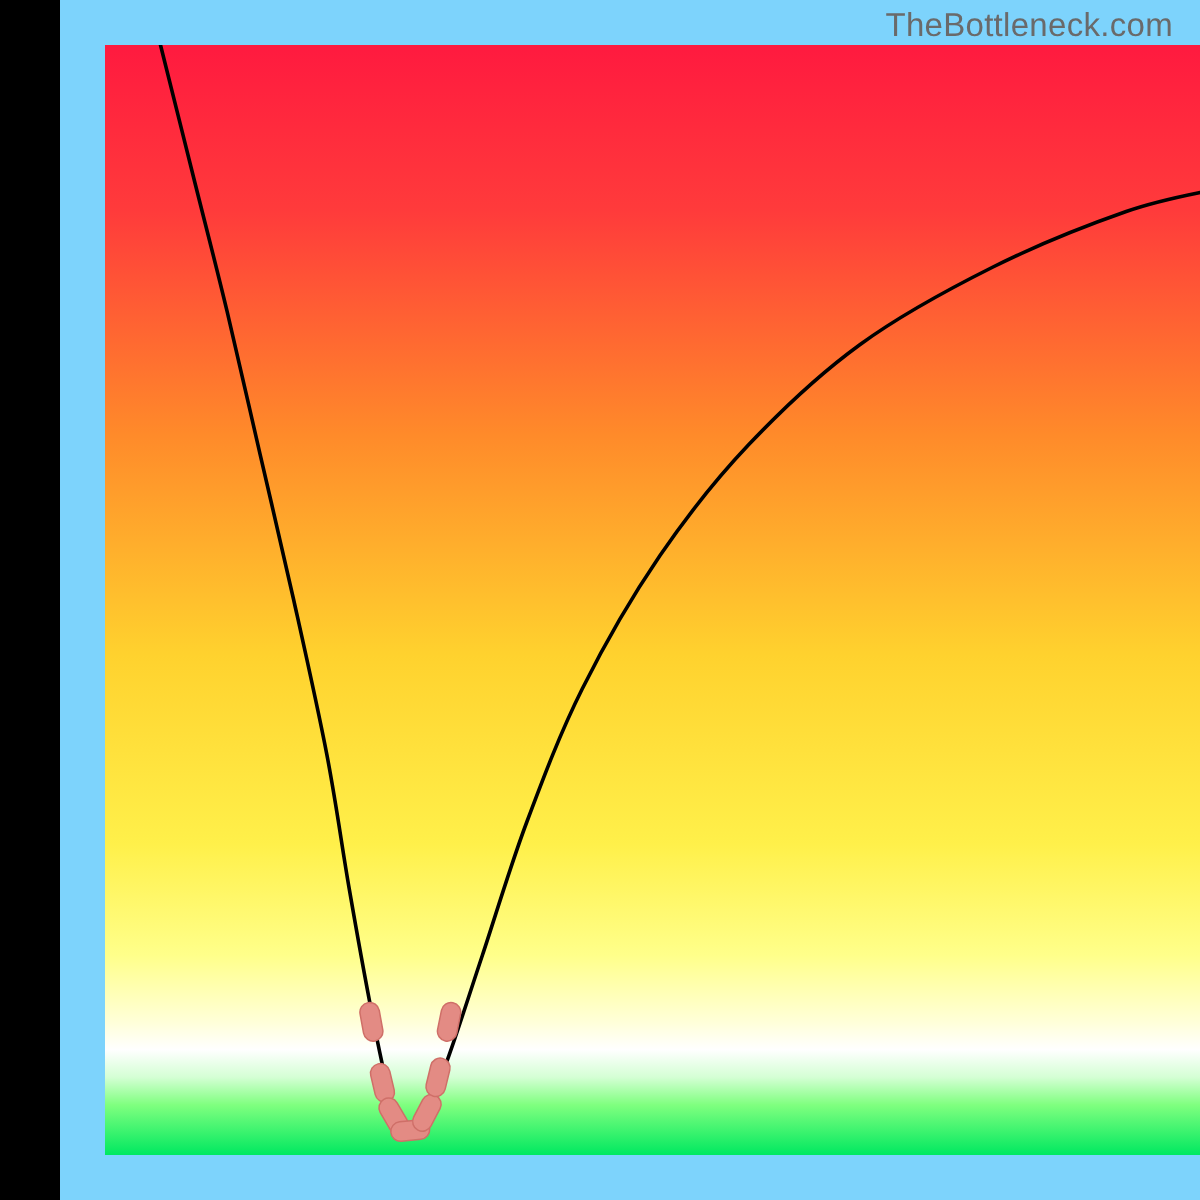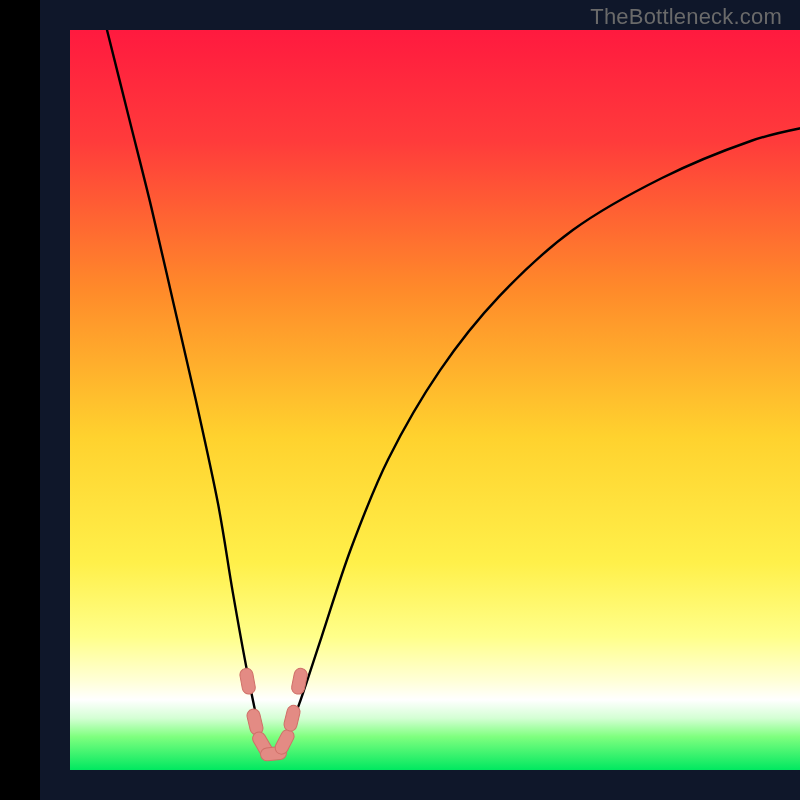--- a/index.html
+++ b/index.html
@@ -7,21 +7,21 @@
     padding: 0;
     width: 800px;
     height: 800px;
     background: #000;
     overflow: hidden;
     font-family: Arial, Helvetica, sans-serif;
   }
   .frame {
     position: absolute;
     inset: 0;
-    background: #0f172a;
+    background: #7dd3fc;
     margin-left: 40px;
   }
   .plot-area {
     position: absolute;
     left: 30px;
     top: 30px;
     width: 740px;
     height: 740px;
     overflow: hidden;
   }

